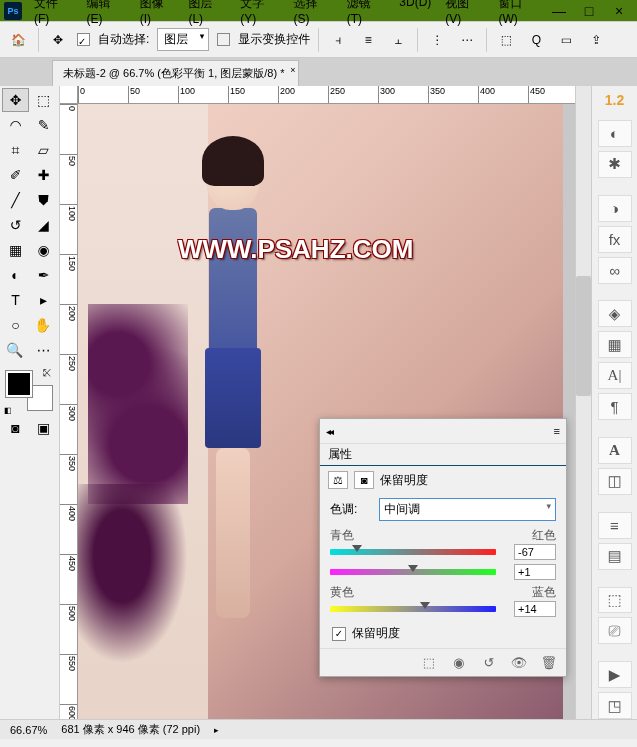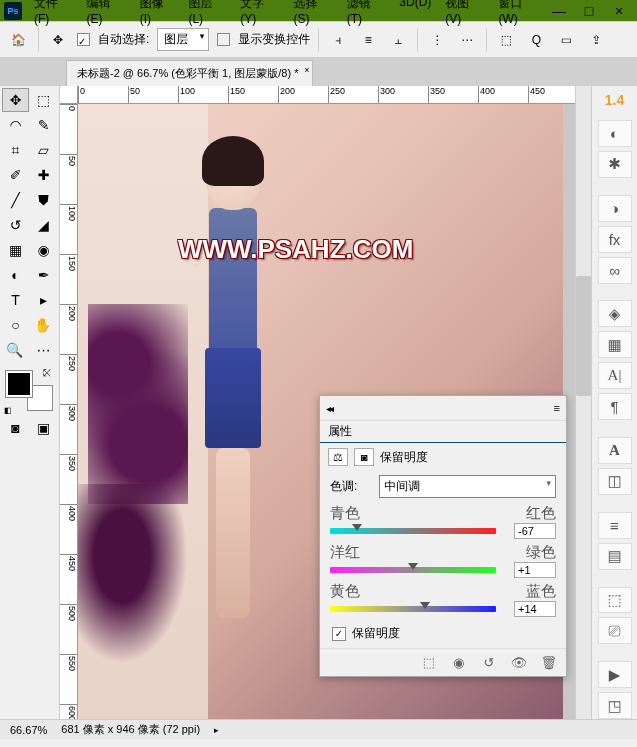--- a/index.html
+++ b/index.html
@@ -9,21 +9,21 @@
 .menu-bar { display: flex; gap: 6px; font-size: 12px; flex: 1; }
 .menu-item { padding: 2px 4px; cursor: pointer; }
 .window-controls { display: flex; gap: 2px; }
 .win-btn { width: 28px; height: 22px; display: flex; align-items: center; justify-content: center; font-size: 14px; }
 .options-bar { height: 36px; background: #f0f0f0; display: flex; align-items: center; padding: 0 8px; gap: 8px; border-bottom: 1px solid #ccc; font-size: 12px; }
 .opt-icon { width: 22px; height: 22px; display: flex; align-items: center; justify-content: center; }
 .dropdown { border: 1px solid #aaa; padding: 2px 20px 2px 6px; background: #fff; position: relative; font-size: 12px; }
 .dropdown::after { content: "▾"; position: absolute; right: 4px; font-size: 9px; }
 .checkbox { width: 13px; height: 13px; border: 1px solid #888; display: inline-block; }
 .divider-v { width: 1px; height: 24px; background: #ccc; }
-.tab-bar { height: 28px; background: #d0d0d0; display: flex; align-items: flex-end; padding-left: 66px; }
+.tab-bar { height: 28px; background: #d0d0d0; display: flex; align-items: flex-end; padding-left: 52px; }
 .tab { background: #f0f0f0; padding: 5px 14px 5px 10px; font-size: 11px; border: 1px solid #bbb; border-bottom: none; position: relative; }
 .tab .close { position: absolute; right: 3px; top: 4px; font-size: 9px; }
 .workspace { display: flex; height: calc(100% - 94px - 20px); position: relative; }
 .toolbox { width: 60px; background: #f0f0f0; border-right: 1px solid #ccc; padding: 2px; display: flex; flex-wrap: wrap; align-content: flex-start; gap: 1px; }
 .tool { width: 27px; height: 24px; display: flex; align-items: center; justify-content: center; border: 1px solid transparent; font-size: 14px; }
 .tool.active { background: #ddd; border: 1px solid #999; }
 .colors-box { width: 56px; height: 48px; position: relative; margin-top: 4px; }
 .color-fg { width: 26px; height: 26px; background: #000; border: 2px solid #fff; outline: 1px solid #888; position: absolute; top: 4px; left: 4px; z-index: 2; }
 .color-bg { width: 26px; height: 26px; background: #fff; border: 1px solid #888; position: absolute; bottom: 4px; right: 4px; }
 .swap-colors { position: absolute; top: 0; right: 6px; font-size: 10px; }
@@ -52,21 +52,21 @@
 .status-bar { height: 20px; background: #e8e8e8; border-top: 1px solid #ccc; display: flex; align-items: center; padding: 0 10px; font-size: 11px; gap: 14px; }
 .panel { position: absolute; right: 70px; bottom: 42px; width: 248px; background: #f0f0f0; border: 1px solid #aaa; box-shadow: 0 2px 8px rgba(0,0,0,0.3); z-index: 10; }
 .panel-header { height: 24px; display: flex; align-items: center; padding: 0 6px; font-size: 11px; }
 .panel-header .spacer { flex: 1; }
 .panel-subhead { height: 28px; display: flex; align-items: center; padding: 0 8px; gap: 6px; font-size: 12px; }
 .panel-subhead .sh-icon { width: 20px; height: 18px; border: 1px solid #aaa; display: flex; align-items: center; justify-content: center; font-size: 11px; background: #fff; }
 .panel-row { display: flex; align-items: center; padding: 4px 10px; gap: 22px; font-size: 12px; }
 .panel-select { flex: 1; border: 1px solid #4a90d0; background: #fff; padding: 2px 4px; font-size: 12px; display: flex; }
 .panel-select .arrow { margin-left: auto; font-size: 9px; color: #666; }
 .panel-slider { padding: 2px 10px; }
-.slider-labels { display: flex; font-size: 15px; }
+.slider-labels { display: flex; font-size: 12px; }
 .slider-labels .left-lbl { color: #555; }
 .slider-labels .right-lbl { margin-left: auto; color: #555; }
 .slider-wrap { display: flex; align-items: center; gap: 18px; }
 .slider-track { flex: 1; height: 6px; position: relative; border-radius: 1px; }
 .track-cyan-red { background: linear-gradient(90deg, #00e0e0, #ff2020); }
 .track-mag-grn { background: linear-gradient(90deg, #ff20ff, #20ff20); }
 .track-yel-blu { background: linear-gradient(90deg, #ffff20, #2020ff); }
 .slider-thumb { position: absolute; top: -4px; width: 0; height: 0; border-left: 5px solid transparent; border-right: 5px solid transparent; border-top: 7px solid #555; transform: translateX(-5px); }
 .slider-value { width: 42px; border: 1px solid #aaa; background: #fff; padding: 1px 3px; font-size: 11px; text-align: left; }
 .panel-check { padding: 6px 12px; font-size: 12px; display: flex; align-items: center; gap: 6px; }
@@ -211,21 +211,21 @@
       </div>
       <div class="watermark">WWW.PSAHZ.COM</div>
     </div>
   </div>
 
   <div class="scroll-v">
     <div class="scroll-thumb-v"></div>
   </div>
 
   <div class="right-panels">
-    <div class="rp-num">1.4</div>
+    <div class="rp-num">1.2</div>
     <div class="rp-icon">◐</div>
     <div class="rp-icon">✱</div>
     <div class="rp-gap"></div>
     <div class="rp-icon">◑</div>
     <div class="rp-icon">fx</div>
     <div class="rp-icon">∞</div>
     <div class="rp-gap"></div>
     <div class="rp-icon">◈</div>
     <div class="rp-icon">▦</div>
     <div class="rp-icon" style="font-family:serif">A|</div>
@@ -269,24 +269,20 @@
         <span class="right-lbl">红色</span>
       </div>
       <div class="slider-wrap">
         <div class="slider-track track-cyan-red">
           <div class="slider-thumb" style="left:16%"></div>
         </div>
         <div class="slider-value">-67</div>
       </div>
     </div>
     <div class="panel-slider">
-      <div class="slider-labels">
-        <span class="left-lbl">洋红</span>
-        <span class="right-lbl">绿色</span>
-      </div>
       <div class="slider-wrap">
         <div class="slider-track track-mag-grn">
           <div class="slider-thumb" style="left:50%"></div>
         </div>
         <div class="slider-value">+1</div>
       </div>
     </div>
     <div class="panel-slider">
       <div class="slider-labels">
         <span class="left-lbl">黄色</span>

